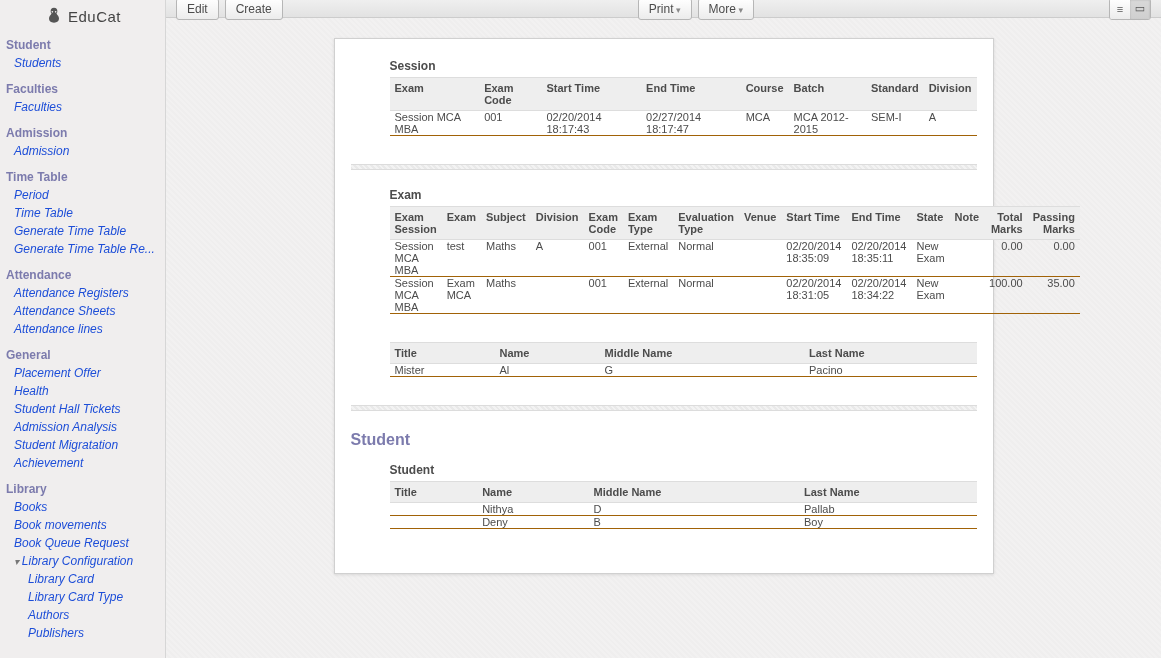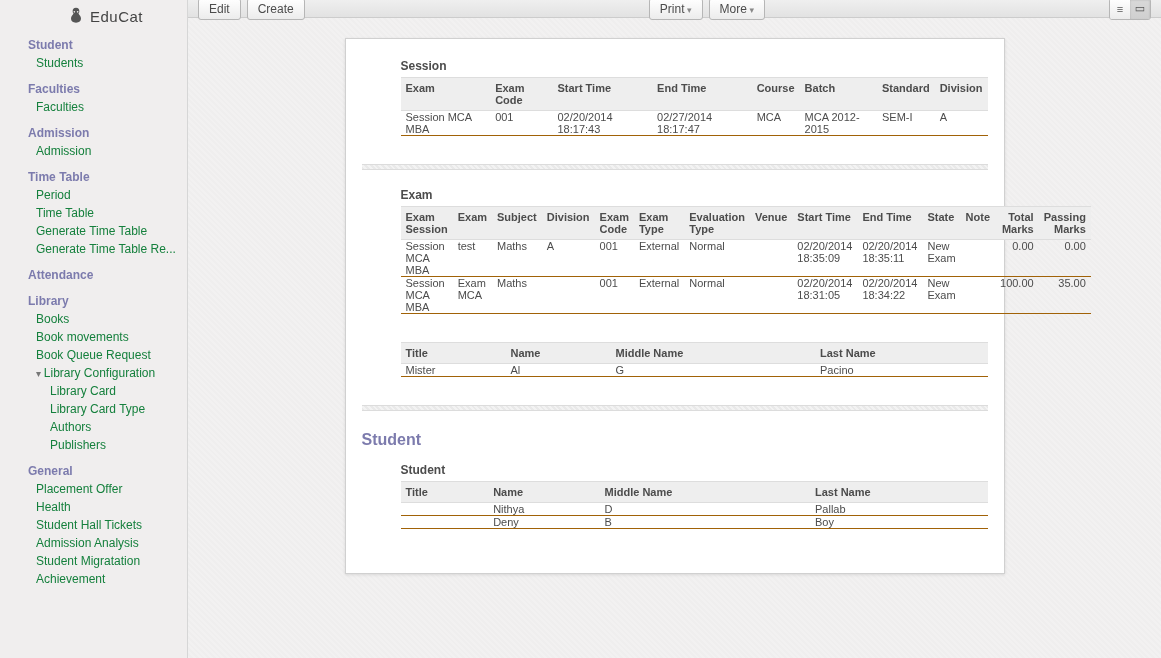--- a/index.html
+++ b/index.html
@@ -9,35 +9,34 @@
     color: #4c4c4c;
     background: #f0eeee;
   }
   .app { display: flex; width: 1161px; height: 658px; overflow: hidden; }
   .sidebar {
     width: 165px;
     flex-shrink: 0;
     background: #f0eeee;
     padding: 4px 6px 10px 6px;
     overflow-y: auto;
-    margin-left: 22px;
   }
   .logo {
     display: flex; align-items: center; gap: 4px;
     padding: 2px 0 2px 38px;
     color: #444; font-size: 15px; letter-spacing: .5px;
   }
   .logo svg { width: 20px; height: 20px; fill:#555; }
   .sb-section { margin-top: 8px; }
   .sb-head {
     color: #7c7bad; font-weight: bold; font-size: 12px;
     padding: 2px 0;
   }
   .sb-items { list-style: none; padding-left: 8px; }
-  .sb-items li { padding: 2px 0; color: #15803d; cursor: pointer; }
+  .sb-items li { padding: 2px 0; color: #1d4ed8; cursor: pointer; font-style: italic; }
   .sb-items li.indent { padding-left: 14px; }
   .sb-items li.expanded::before { content:"▾ "; color:#777; font-size:10px; }
 
   .main {
     flex: 1; display: flex; flex-direction: column;
     border-left: 1px solid #d6d6d6;
     background-image: repeating-linear-gradient(45deg,#f2f1f1 0,#f2f1f1 2px,#efeeee 2px,#efeeee 4px);
   }
   .toolbar {
     height: 18px;
@@ -126,43 +125,48 @@
           <div class="sb-head">Time Table</div>
           <ul class="sb-items">
             <li>Period</li>
             <li>Time Table</li>
             <li>Generate Time Table</li>
             <li>Generate Time Table Re...</li>
           </ul>
         </div>
         <div class="sb-section">
           <div class="sb-head">Attendance</div>
+          <ul class="sb-items">
+            <li>Attendance Registers</li>
+            <li>Attendance Sheets</li>
+            <li>Attendance lines</li>
+          </ul>
+        </div>
+        <div class="sb-section">
+          <div class="sb-head">General</div>
+          <ul class="sb-items">
+            <li>Placement Offer</li>
+            <li>Health</li>
+            <li>Student Hall Tickets</li>
+            <li>Admission Analysis</li>
+            <li>Student Migratation</li>
+            <li>Achievement</li>
+          </ul>
         </div>
         <div class="sb-section">
           <div class="sb-head">Library</div>
           <ul class="sb-items">
             <li>Books</li>
             <li>Book movements</li>
             <li>Book Queue Request</li>
             <li class="expanded">Library Configuration</li>
             <li class="indent">Library Card</li>
             <li class="indent">Library Card Type</li>
             <li class="indent">Authors</li>
             <li class="indent">Publishers</li>
-          </ul>
-        </div>
-        <div class="sb-section">
-          <div class="sb-head">General</div>
-          <ul class="sb-items">
-            <li>Placement Offer</li>
-            <li>Health</li>
-            <li>Student Hall Tickets</li>
-            <li>Admission Analysis</li>
-            <li>Student Migratation</li>
-            <li>Achievement</li>
           </ul>
         </div>
       </div>
   </aside>
 
   <main class="main">
     <div class="toolbar">
       <div class="tb-left">
         <button class="btn">Edit</button>
         <button class="btn">Create</button>

